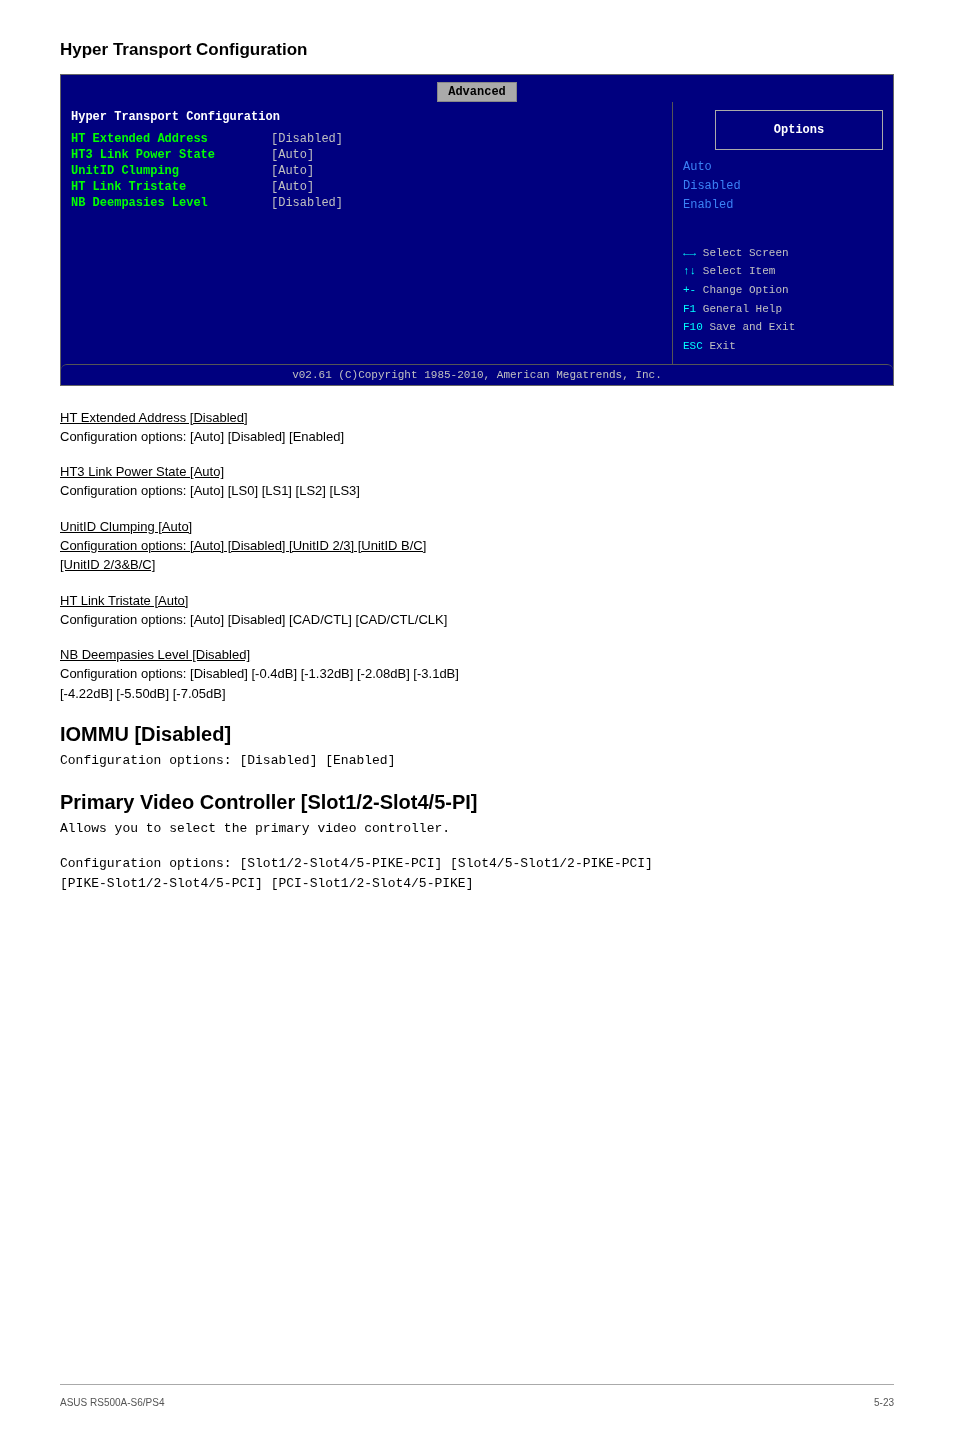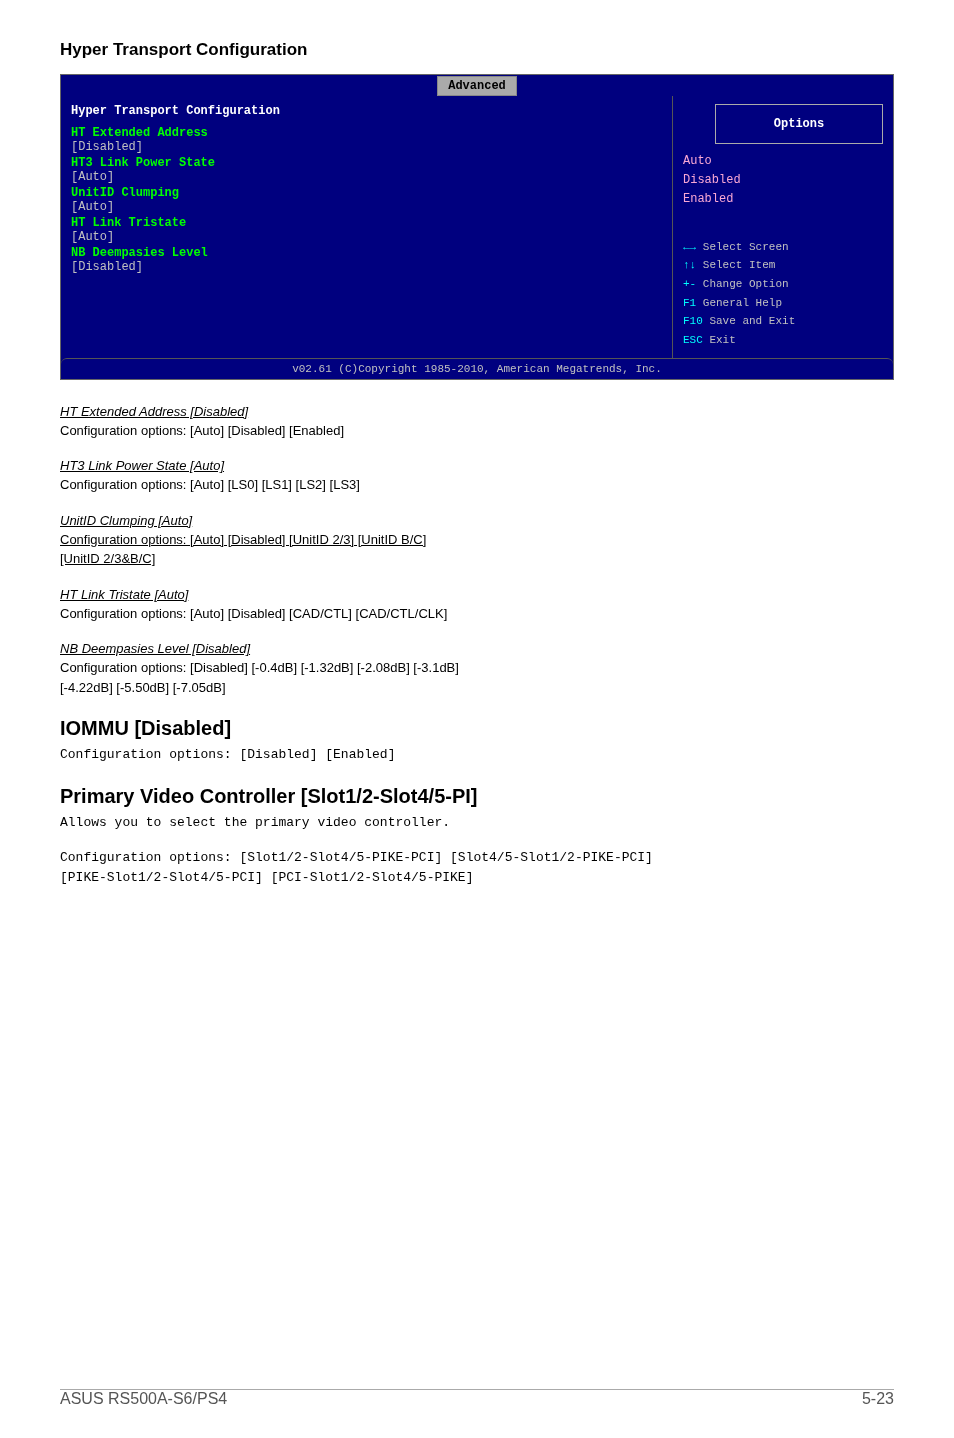--- a/index.html
+++ b/index.html
@@ -24,21 +24,21 @@
       border: 1px solid #666;
       background: #00007f;
       color: #c0c0c0;
       font-family: 'Courier New', Courier, monospace;
       font-size: 12px;
       margin-bottom: 24px;
     }
 
     .bios-tab-bar {
       background: #00007f;
-      padding: 1px 0 0 0;
+      padding: 7px 0 0 0;
       display: flex;
       justify-content: center;
     }
 
     .bios-tab {
       background: #aaaaaa;
       color: #000;
       font-family: 'Courier New', Courier, monospace;
       font-size: 12px;
       font-weight: bold;
@@ -77,30 +77,29 @@
       font-weight: bold;
       text-align: center;
       border: 1px solid #aaa;
       padding: 12px 8px;
       margin-bottom: 8px;
       font-size: 12px;
       margin-left: 32px;
     }
 
     .bios-option-values {
-      color: #f9a8d4;
+      color: #3b82f6;
       font-size: 12px;
       line-height: 1.6;
       margin-bottom: 12px;
     }
 
     .bios-settings-row {
       display: flex;
       margin-bottom: 2px;
-      flex-direction: column;
     }
 
     .bios-setting-name {
       color: #00ff00;
       font-weight: bold;
       min-width: 200px;
       font-size: 12px;
     }
 
     .bios-setting-value {
@@ -128,21 +127,20 @@
       padding: 4px;
       border-radius: 6px;
     }
 
     
     .doc-section {
       margin-bottom: 18px;
     }
 
     .doc-item-title {
-      font-style: italic;
       text-decoration: underline;
       font-size: 13px;
       margin-bottom: 2px;
     }
 
     .doc-item-desc {
       font-size: 13px;
       line-height: 1.5;
       margin-bottom: 0;
     }
@@ -162,22 +160,22 @@
     }
 
     .page-footer {
       position: absolute;
       bottom: 30px;
       left: 60px;
       right: 60px;
       border-top: 1px solid #aaa;
       display: flex;
       justify-content: space-between;
-      padding-top: 0;
-      font-size: 16px;
+      padding-top: 12px;
+      font-size: 10px;
       color: #555;
     }
   </style>
 </head>
 <body>
 
 <h1 class="page-title">Hyper Transport Configuration</h1>
 
 <div class="bios-box">
 

